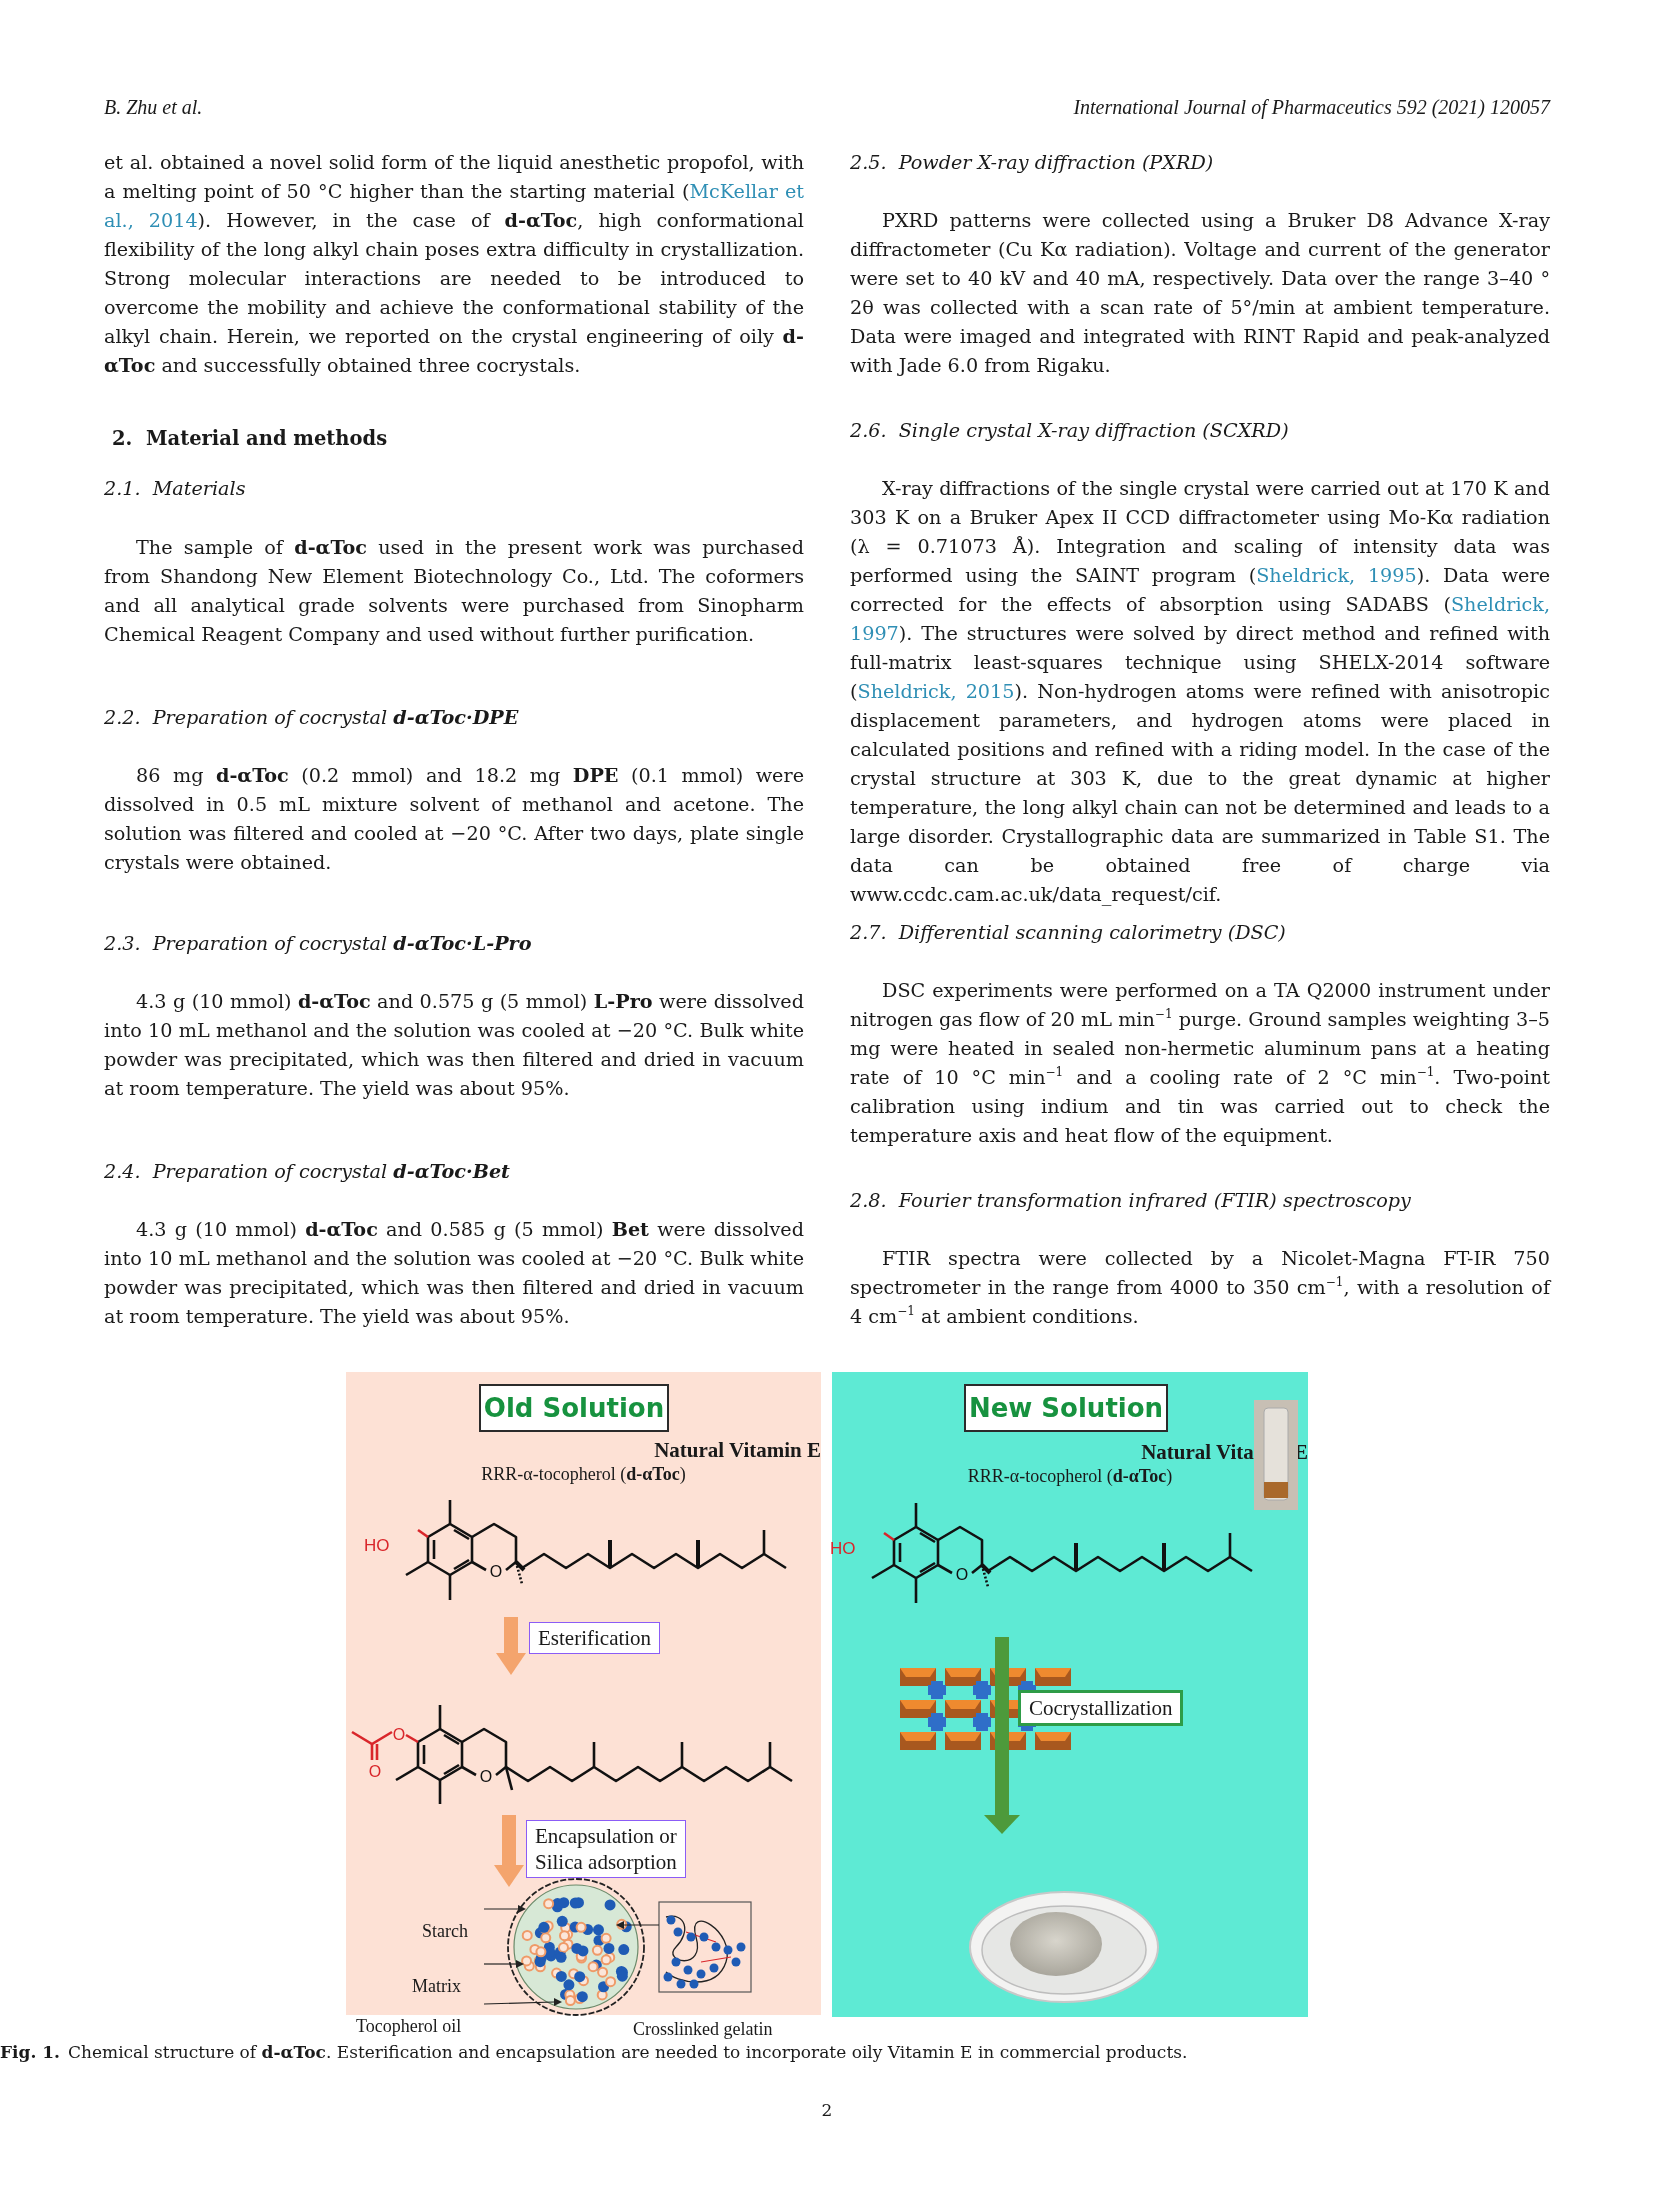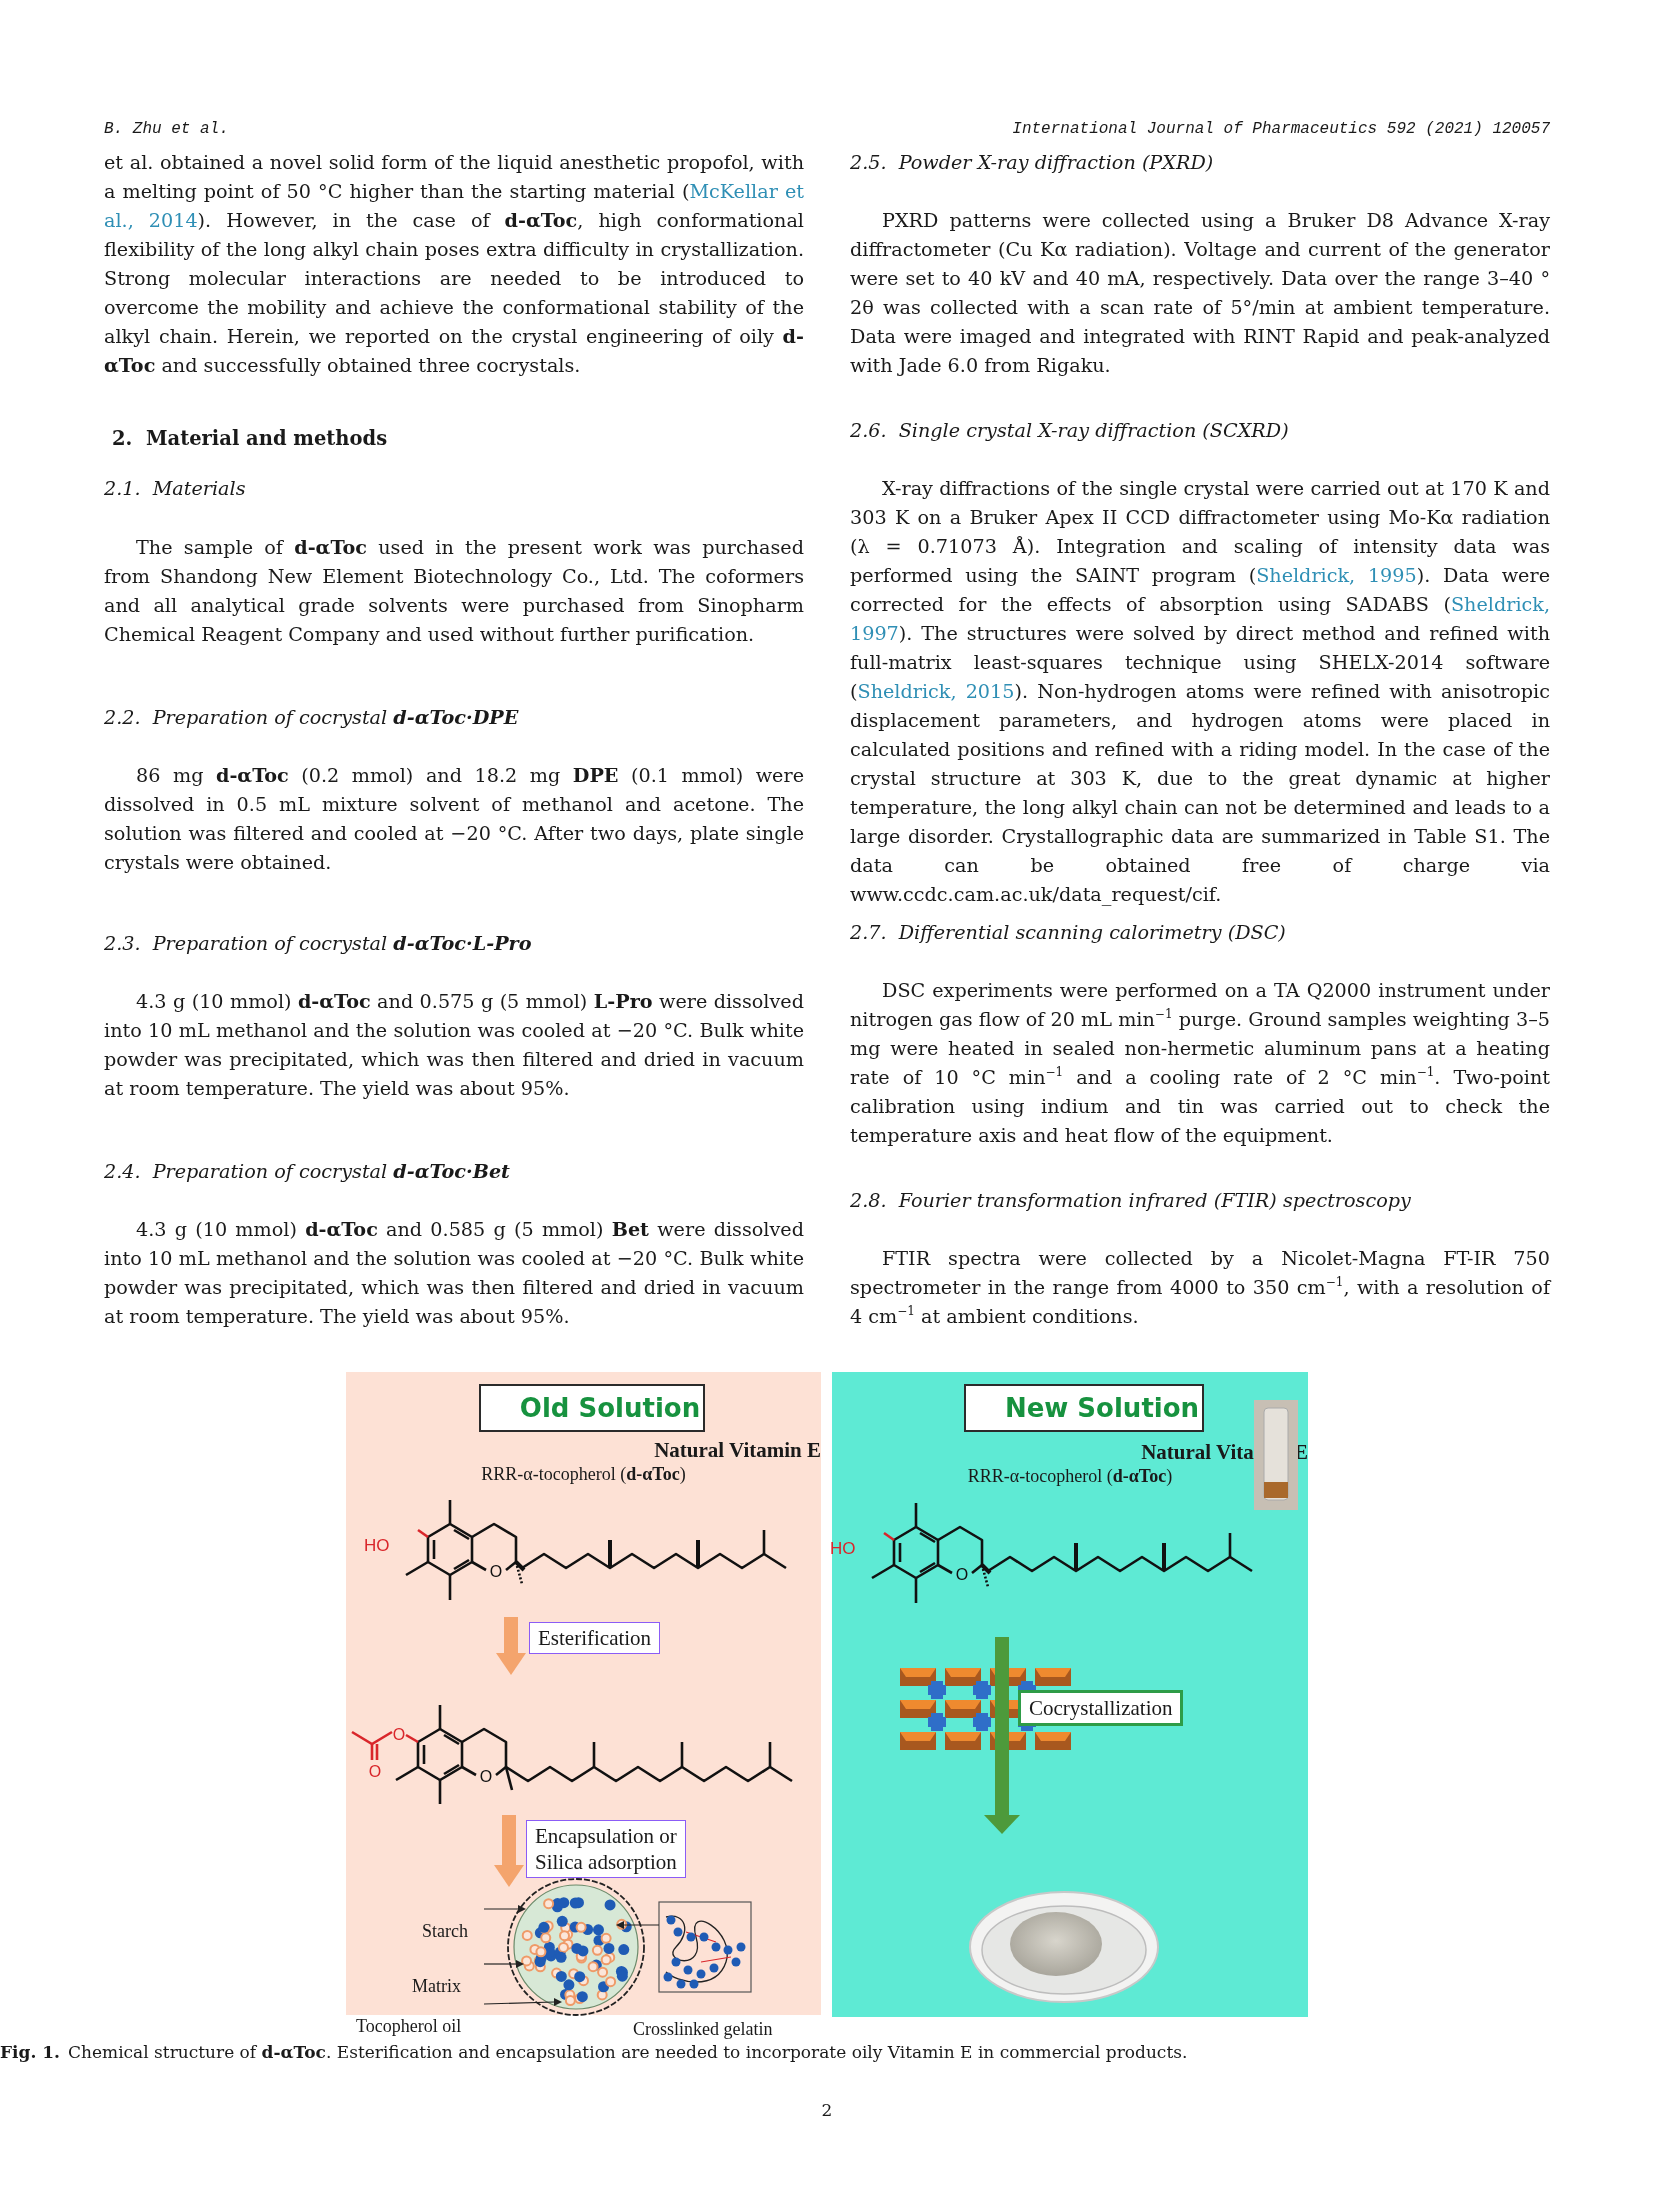--- a/index.html
+++ b/index.html
@@ -1,33 +1,33 @@
 <!DOCTYPE html>
 <html><head>
 <meta charset="utf-8">
 <style>
   html, body { margin:0; padding:0; background:#ffffff; }
   body { width:1654px; height:2205px; position:relative; overflow:hidden;
          font-family:"DejaVu Serif","Liberation Serif",serif; color:#1a1a1a; }
-  .hdr { position:absolute; top:96px; font-style:italic; font-size:16px; font-family:Liberation Mono, monospace;margin-top:24px; }
+  .hdr { position:absolute; top:96px; font-style:italic; font-size:20px; font-family:Liberation Serif, serif; }
   .col { position:absolute; width:700px; font-size:19.2px; line-height:29px; }
   .col p { margin:0; text-align:justify; text-indent:32px; }
   .col .h2 { font-weight:bold; font-size:19.5px; margin:8px; }
   .col .h3 { font-style:italic; margin:0; }
   .col .h3 .num { margin-right:12px; }
   .blk { position:absolute; left:0; width:700px; }
   b { font-weight:bold; }
   .link { color:#2f8fb5; }
   sup { font-size:12px; line-height:0; vertical-align:8px; }
   
   .panel { position:absolute; }
   .panel.old { left:346px; top:1372px; width:475px; height:643px; background:#fde1d5; }
   .panel.new { left:832px; top:1372px; width:476px; height:645px; background:#5eead4; }
   .ptitle { position:absolute; top:0; height:44px; border:2px solid #2b2b2b; background:#fff; color:#17923f;
-            font-family:"DejaVu Sans","Liberation Sans",sans-serif; font-size:26px; line-height:44px; text-align:center; font-weight:600;padding-left:36px; }
+            font-family:"DejaVu Sans","Liberation Sans",sans-serif; font-size:26px; line-height:44px; text-align:center; font-weight:600; }
   .vname { position:absolute; width:100%; text-align:right; font-family:"Liberation Serif",serif; font-weight:bold; font-size:21px; }
   .vsub { position:absolute; width:100%; text-align:center; font-family:"Liberation Serif",serif; font-size:18px; }
   .lbox { position:absolute; background:#fff; font-family:"Liberation Serif",serif; font-size:21px; line-height:26px; padding:2px 8px; }
   .lbox.orange { border:1px solid #8b5cf6; }
   .lbox.green { border:3px solid #2e9c47; }
   .flab { position:absolute; font-family:"Liberation Serif",serif; font-size:18px; color:#1a1a1a;margin-top:24px; }
   svg { position:absolute; overflow:visible; }
   .caption { position:absolute; top:2042px; left:0; width:1654px; text-align:left; font-size:17px; }
   .caption .figlabel { font-weight:bold; margin-right:8px; }
   .pagenum { position:absolute; top:2100px; width:1654px; text-align:center; font-size:17px; }

